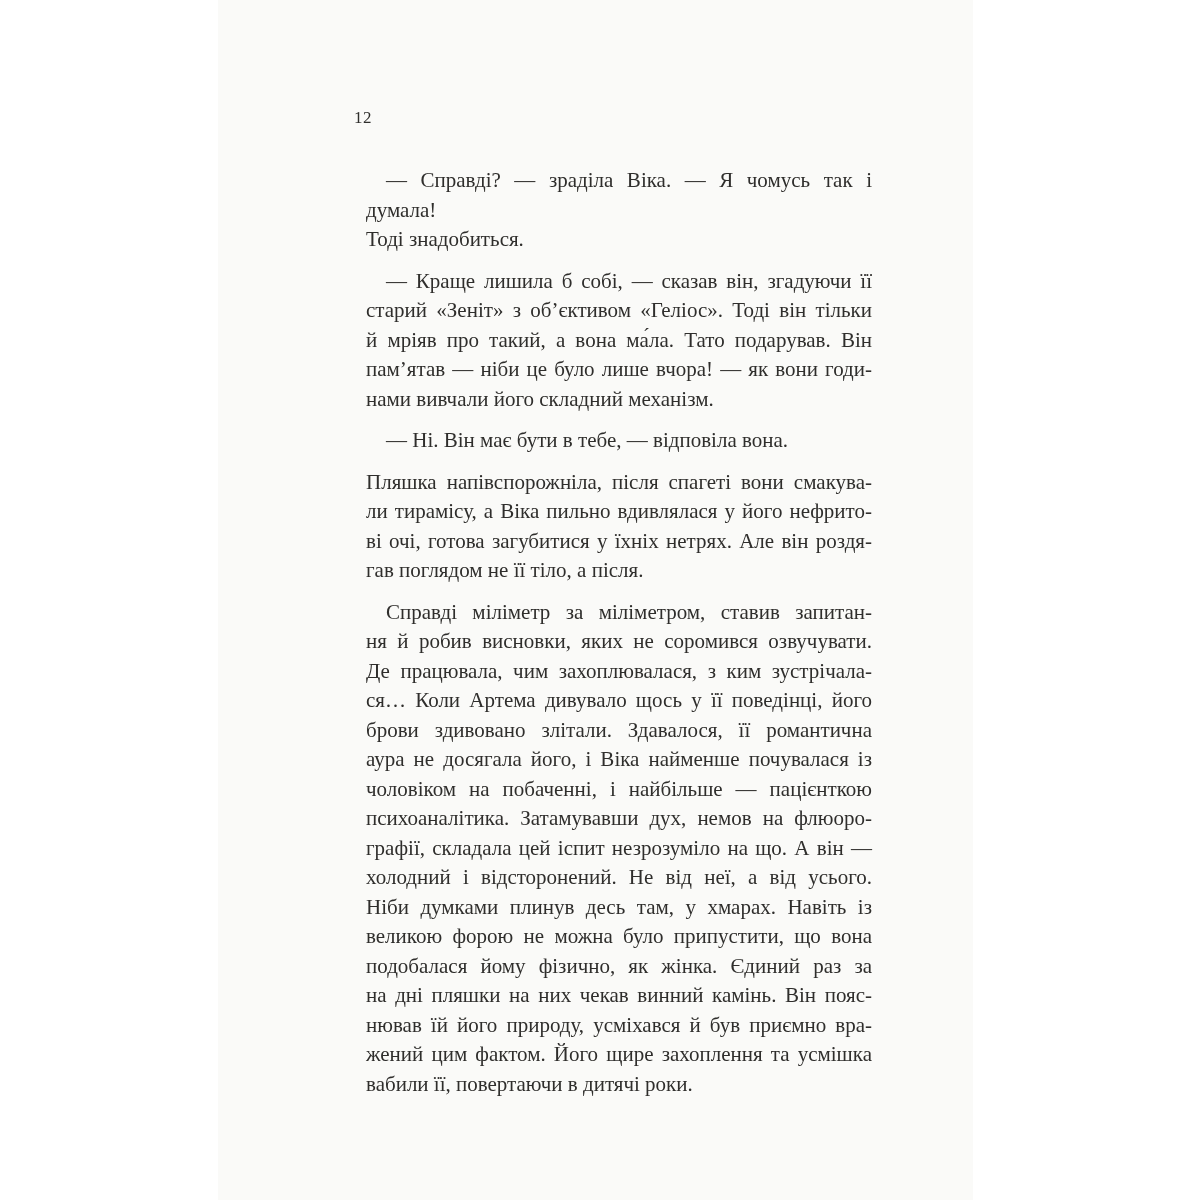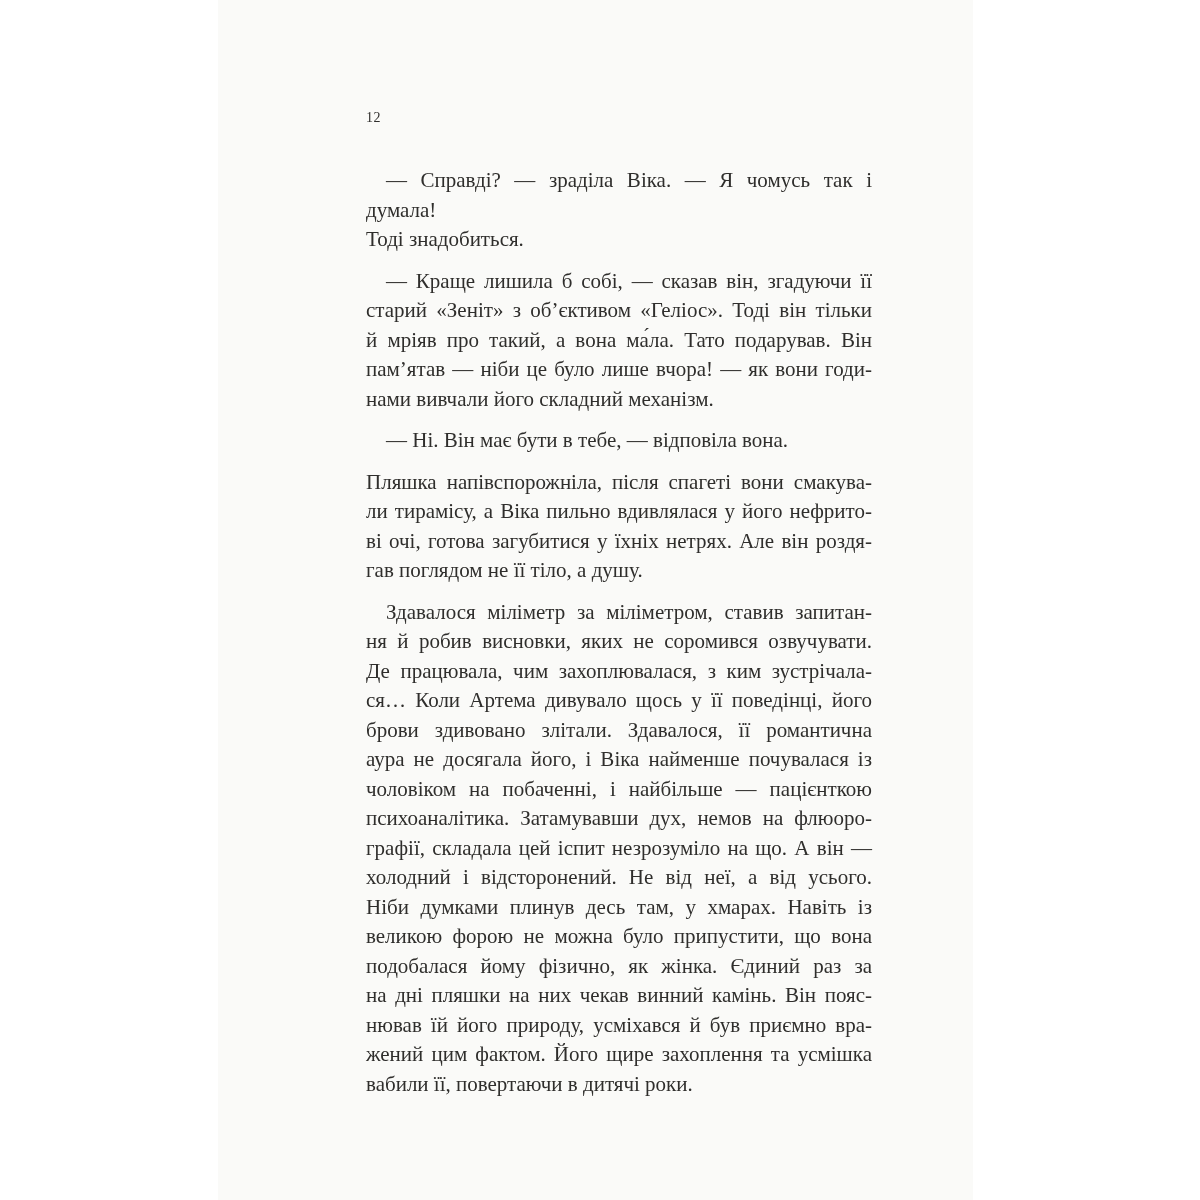--- a/index.html
+++ b/index.html
@@ -19,25 +19,24 @@
     left: 218px;
     top: 0;
     width: 755px;
     height: 1200px;
     background: #fafaf8;
   }
   .page-num {
     position: absolute;
     left: 354px;
     top: 108px;
-    font-size: 14px;
+    font-size: 17px;
     line-height: 19px;
     color: #2f2e2c;
     letter-spacing: 0.5px;
-    margin-left: 12px;
   }
   .text-block {
     position: absolute;
     left: 354px;
     top: 154px;
     width: 530px;
     color: #2f2e2c;
   }
   .ln {
     font-size: 21px;
@@ -80,25 +79,25 @@
   </div>
 
   <div class="paragraph">
     <div class="ln ind">— Ні. Він має бути в тебе, — відповіла вона.</div>
   </div>
 
   <div class="paragraph sec-gap">
     <div class="ln j">Пляшка напівспорожніла, після спагеті вони смакува-</div>
     <div class="ln j">ли тирамісу, а Віка пильно вдивлялася у його нефрито-</div>
     <div class="ln j">ві очі, готова загубитися у їхніх нетрях. Але він роздя-</div>
-    <div class="ln">гав поглядом не її тіло, а душу.</div>
+    <div class="ln">гав поглядом не її тіло, а після.</div>
   </div>
 
   <div class="paragraph">
-    <div class="ln j ind">Здавалося міліметр за міліметром, ставив запитан-</div>
+    <div class="ln j ind">Справді міліметр за міліметром, ставив запитан-</div>
     <div class="ln j">ня й робив висновки, яких не соромився озвучувати.</div>
     <div class="ln j">Де працювала, чим захоплювалася, з ким зустрічала-</div>
     <div class="ln j">ся… Коли Артема дивувало щось у її поведінці, його</div>
     <div class="ln j">брови здивовано злітали. Здавалося, її романтична</div>
     <div class="ln j">аура не досягала його, і Віка найменше почувалася із</div>
     <div class="ln j">чоловіком на побаченні, і найбільше — пацієнткою</div>
     <div class="ln j">психоаналітика. Затамувавши дух, немов на флюоро-</div>
     <div class="ln j">графії, складала цей іспит незрозуміло на що. А він —</div>
     <div class="ln j">холодний і відсторонений. Не від неї, а від усього.</div>
     <div class="ln j">Ніби думками плинув десь там, у хмарах. Навіть із</div>

